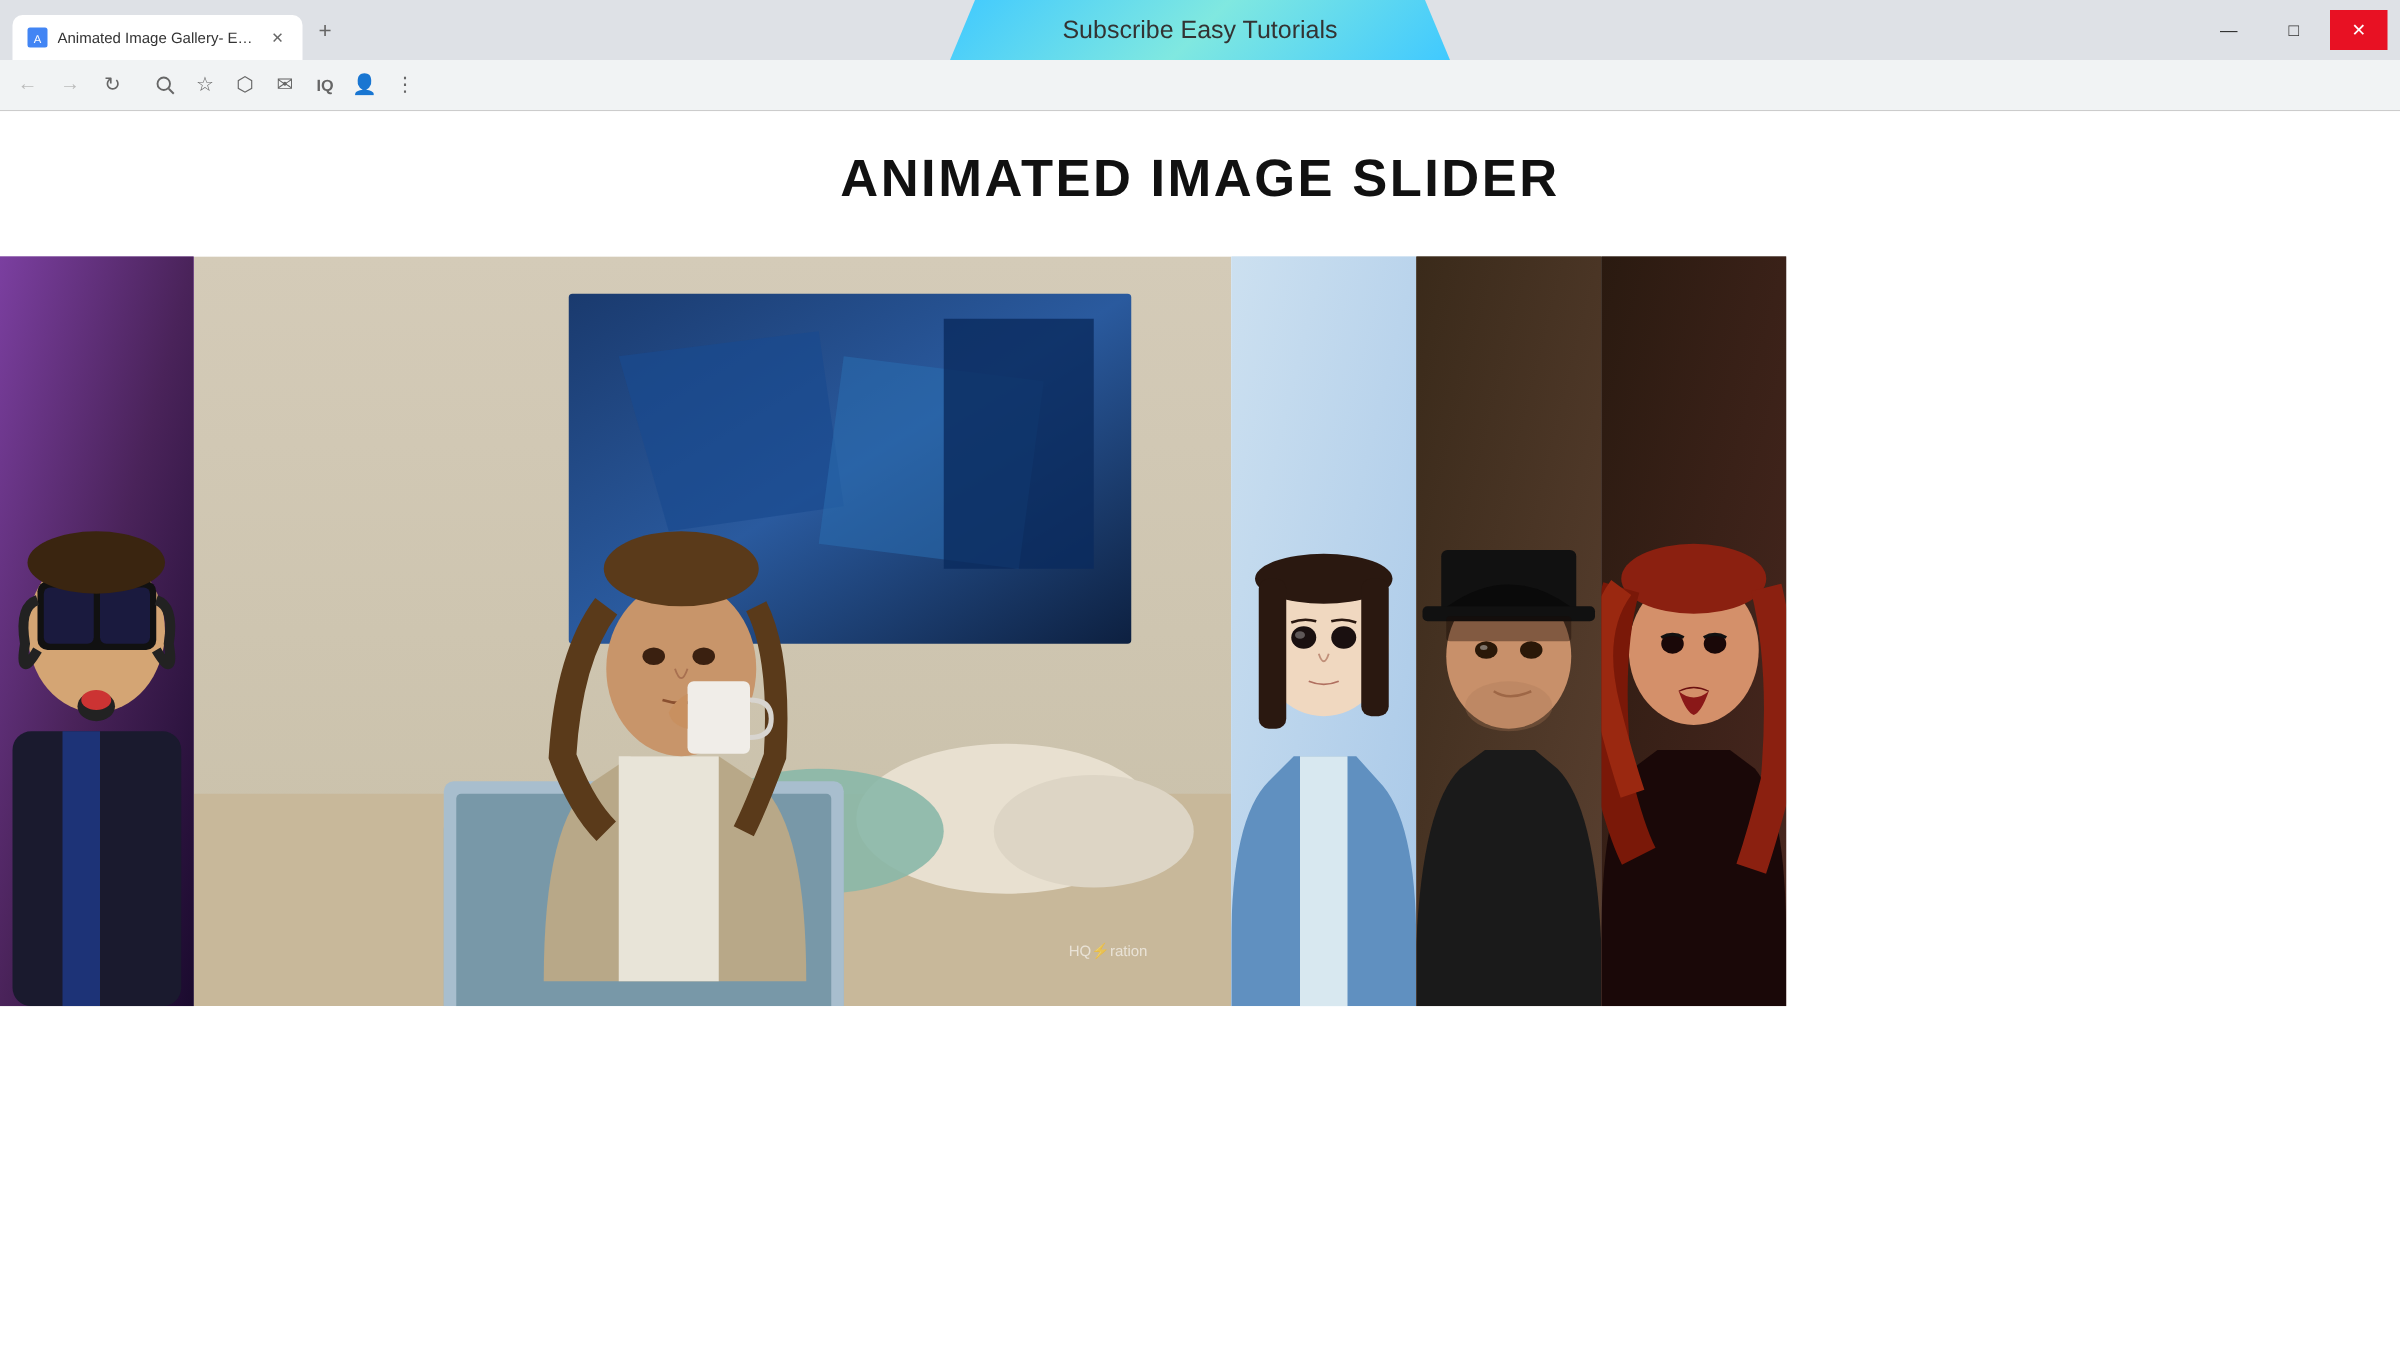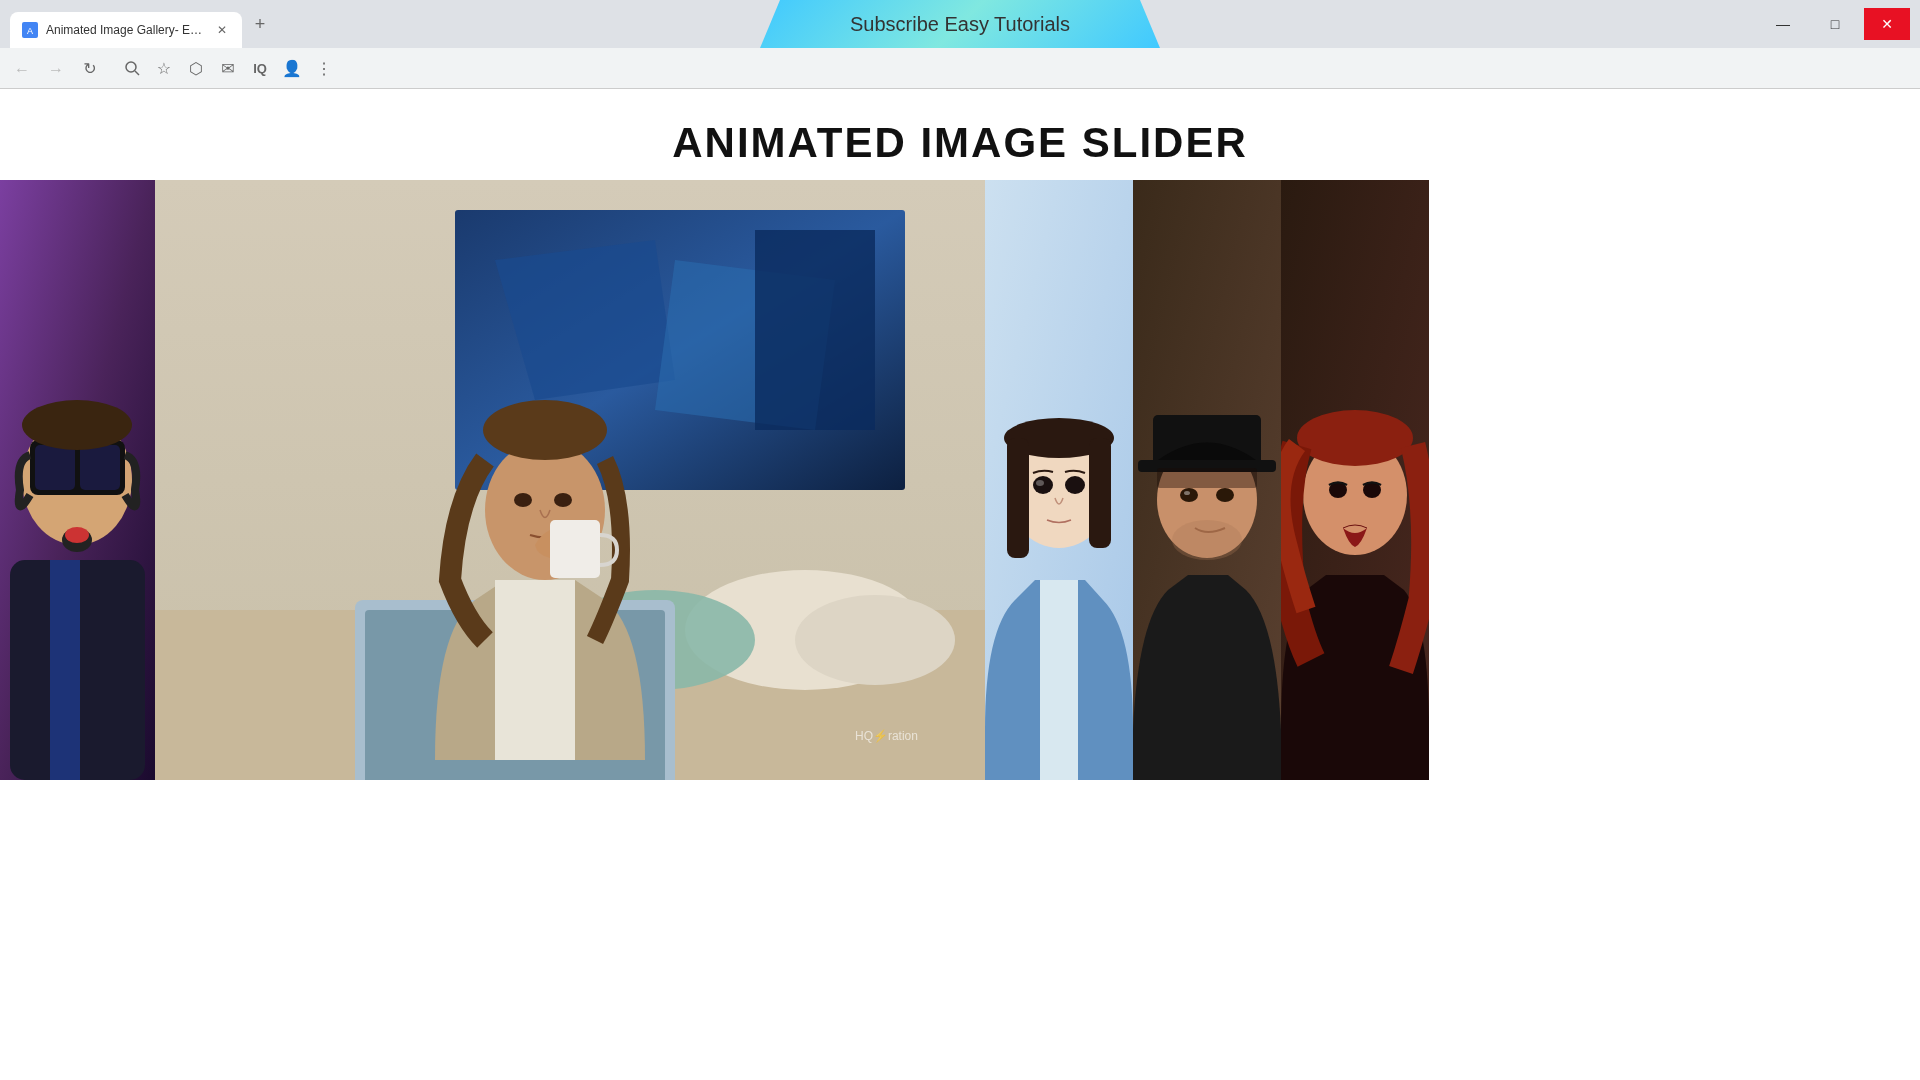--- a/index.html
+++ b/index.html
@@ -207,21 +207,21 @@
       min-height: 800px;
       padding: 30px 0 0 0;
     }
 
     .page-title {
       text-align: center;
       font-size: 42px;
       font-weight: 900;
       letter-spacing: 2px;
       color: #111;
-      margin-bottom: 13px;
+      margin-bottom: 38px;
       font-family: Arial Black, Arial, sans-serif;
     }
 
     
     .slider-container {
       display: flex;
       width: 1920px;
       height: 600px;
       overflow: hidden;
     }

